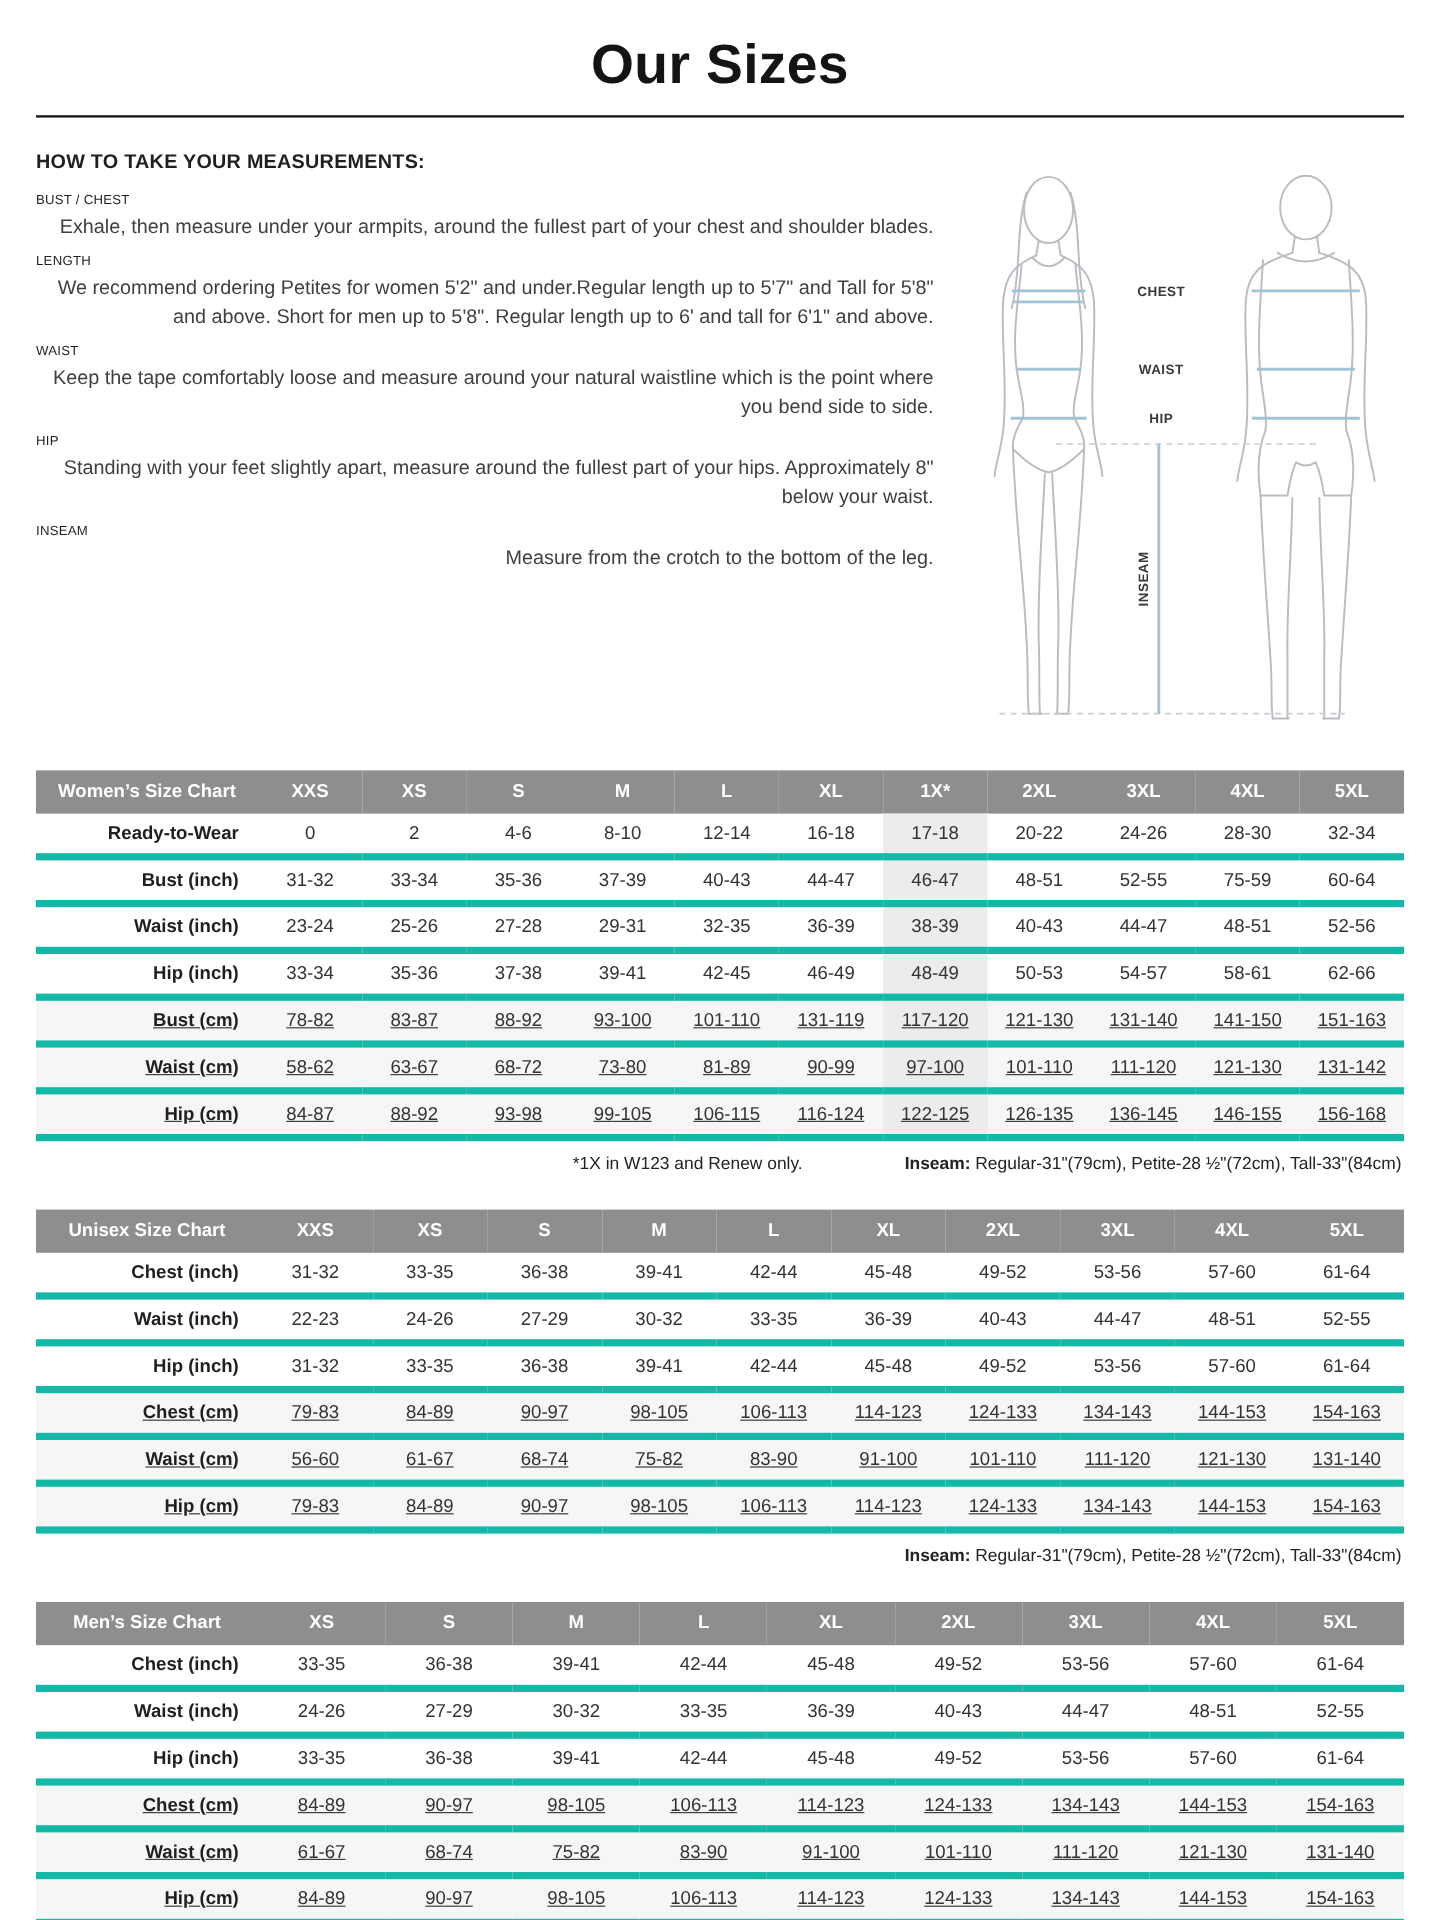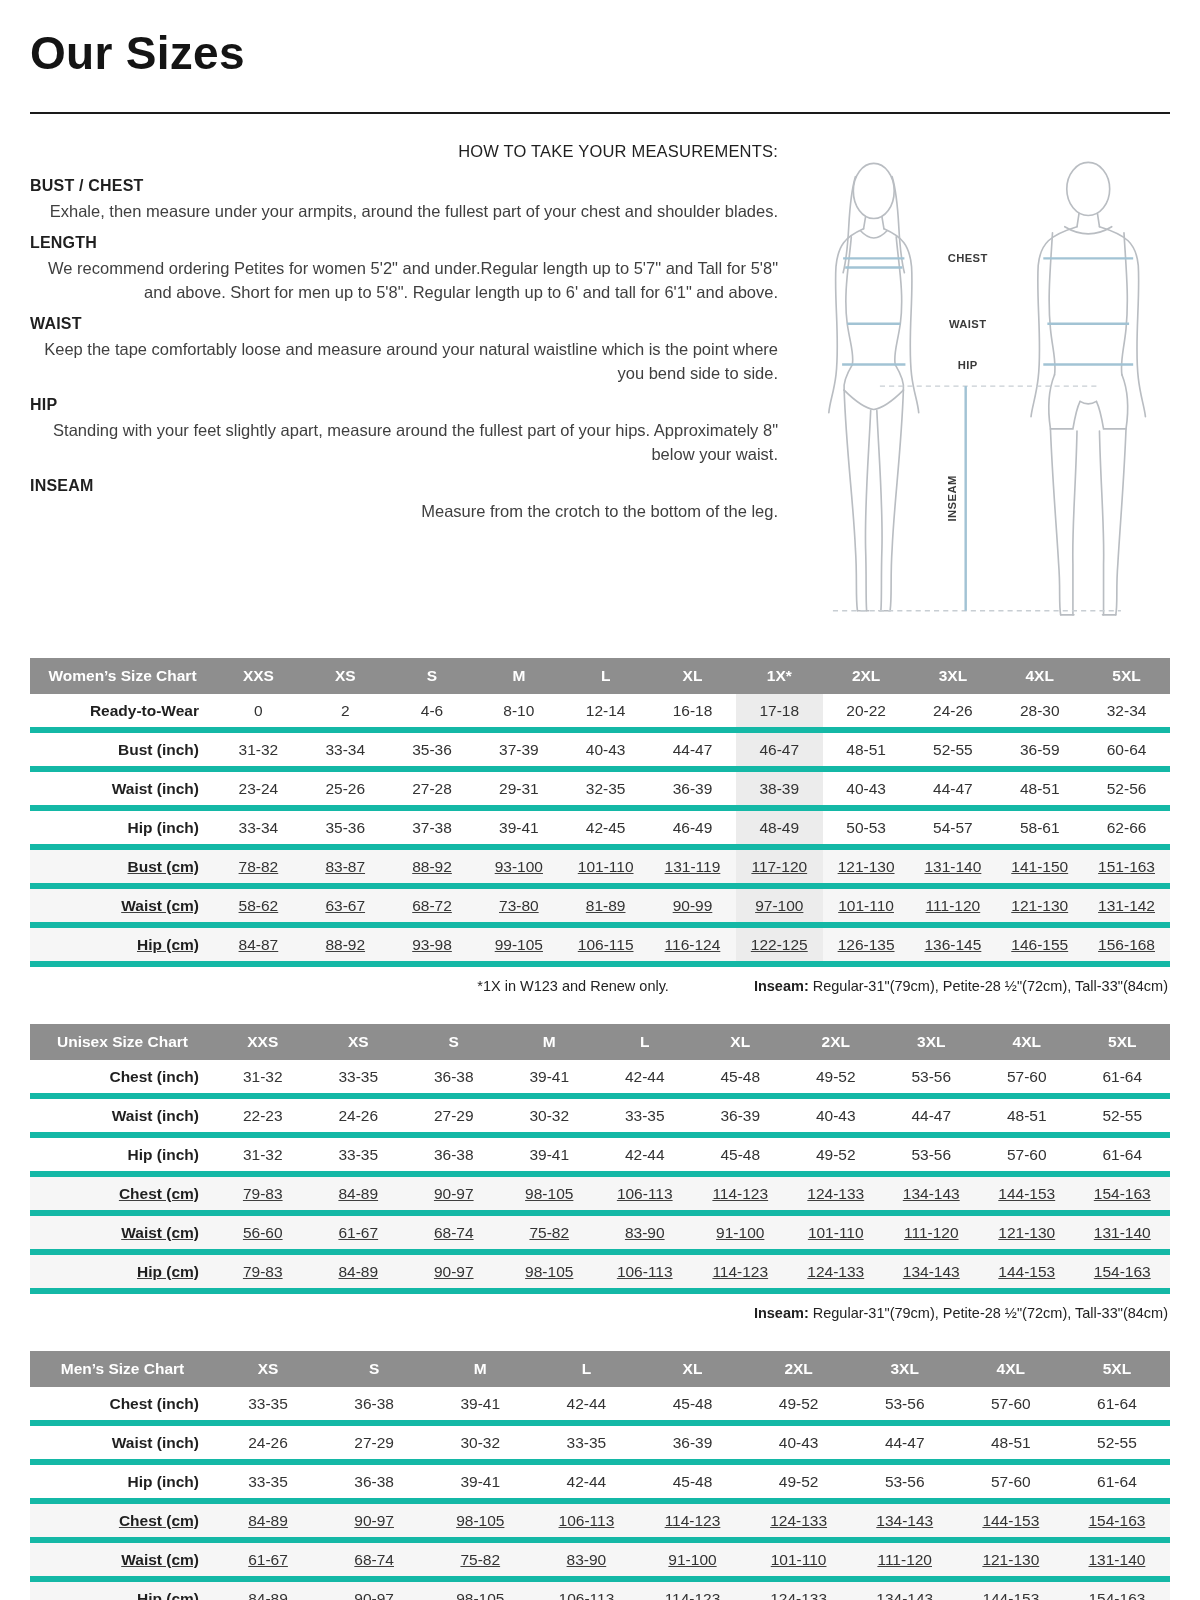--- a/index.html
+++ b/index.html
@@ -12,27 +12,27 @@
     --heading-text:#1f1f1f;
     --figure-outline:#b9bdc2;
     --figure-line:#a2c3d4;
     --figure-dash:#c8ced3;
   }
   *{box-sizing:border-box;}
   html,body{margin:0;padding:0;background:#ffffff;}
   body{font-family:"Liberation Sans",sans-serif;color:var(--body-text);}
   .page{width:1200px;height:1600px;overflow:hidden;padding:20px 30px 30px;margin:0 auto;background:#fff;}
 
-  h1.page-title{font-size:46px;font-weight:800;color:#141414;margin:6px 0 32px;letter-spacing:.3px;}
+  h1.page-title{font-size:46px;font-weight:800;color:#141414;margin:6px 0 16px;letter-spacing:.3px;text-align:center;}
   hr.title-rule{border:none;border-top:2px solid var(--rule);margin:0 0 24px;}
 
   .top{display:flex;gap:14px;align-items:flex-start;}
   .howto{flex:1;max-width:750px;}
-  .howto h2{font-size:16.5px;font-weight:400;color:var(--heading-text);margin:4px 0 16px;letter-spacing:.2px;text-align:right;}
-  .howto h3{font-size:16px;font-weight:700;color:var(--heading-text);margin:11px 0 5px;letter-spacing:.2px;}
+  .howto h2{font-size:16.5px;font-weight:700;color:var(--heading-text);margin:4px 0 16px;letter-spacing:.2px;}
+  .howto h3{font-size:11px;font-weight:400;color:var(--heading-text);margin:11px 0 5px;letter-spacing:.2px;}
   .howto p{font-size:16.5px;line-height:1.42;margin:0;color:var(--body-text);text-align:right;}
 
   .figure{width:378px;flex:0 0 auto;padding-top:6px;}
   .figure svg{display:block;}
   .outline{fill:none;stroke:var(--figure-outline);stroke-width:1.6;stroke-linecap:round;}
   .mline{stroke:var(--figure-line);stroke-width:2.4;}
   .dashline{stroke:var(--figure-dash);stroke-width:1.3;stroke-dasharray:5 4;fill:none;}
   .flabel{font-family:"Liberation Sans",sans-serif;font-size:11px;font-weight:700;fill:#3a3a3a;letter-spacing:.4px;}
 
   .tables{margin-top:34px;}
@@ -193,21 +193,21 @@
               <th>Bust (inch)</th>
               <td>31-32</td>
               <td>33-34</td>
               <td>35-36</td>
               <td>37-39</td>
               <td>40-43</td>
               <td>44-47</td>
               <td class="hl">46-47</td>
               <td>48-51</td>
               <td>52-55</td>
-              <td>36-59</td>
+              <td>75-59</td>
               <td>60-64</td>
             </tr>
             <tr>
               <th>Waist (inch)</th>
               <td>23-24</td>
               <td>25-26</td>
               <td>27-28</td>
               <td>29-31</td>
               <td>32-35</td>
               <td>36-39</td>

